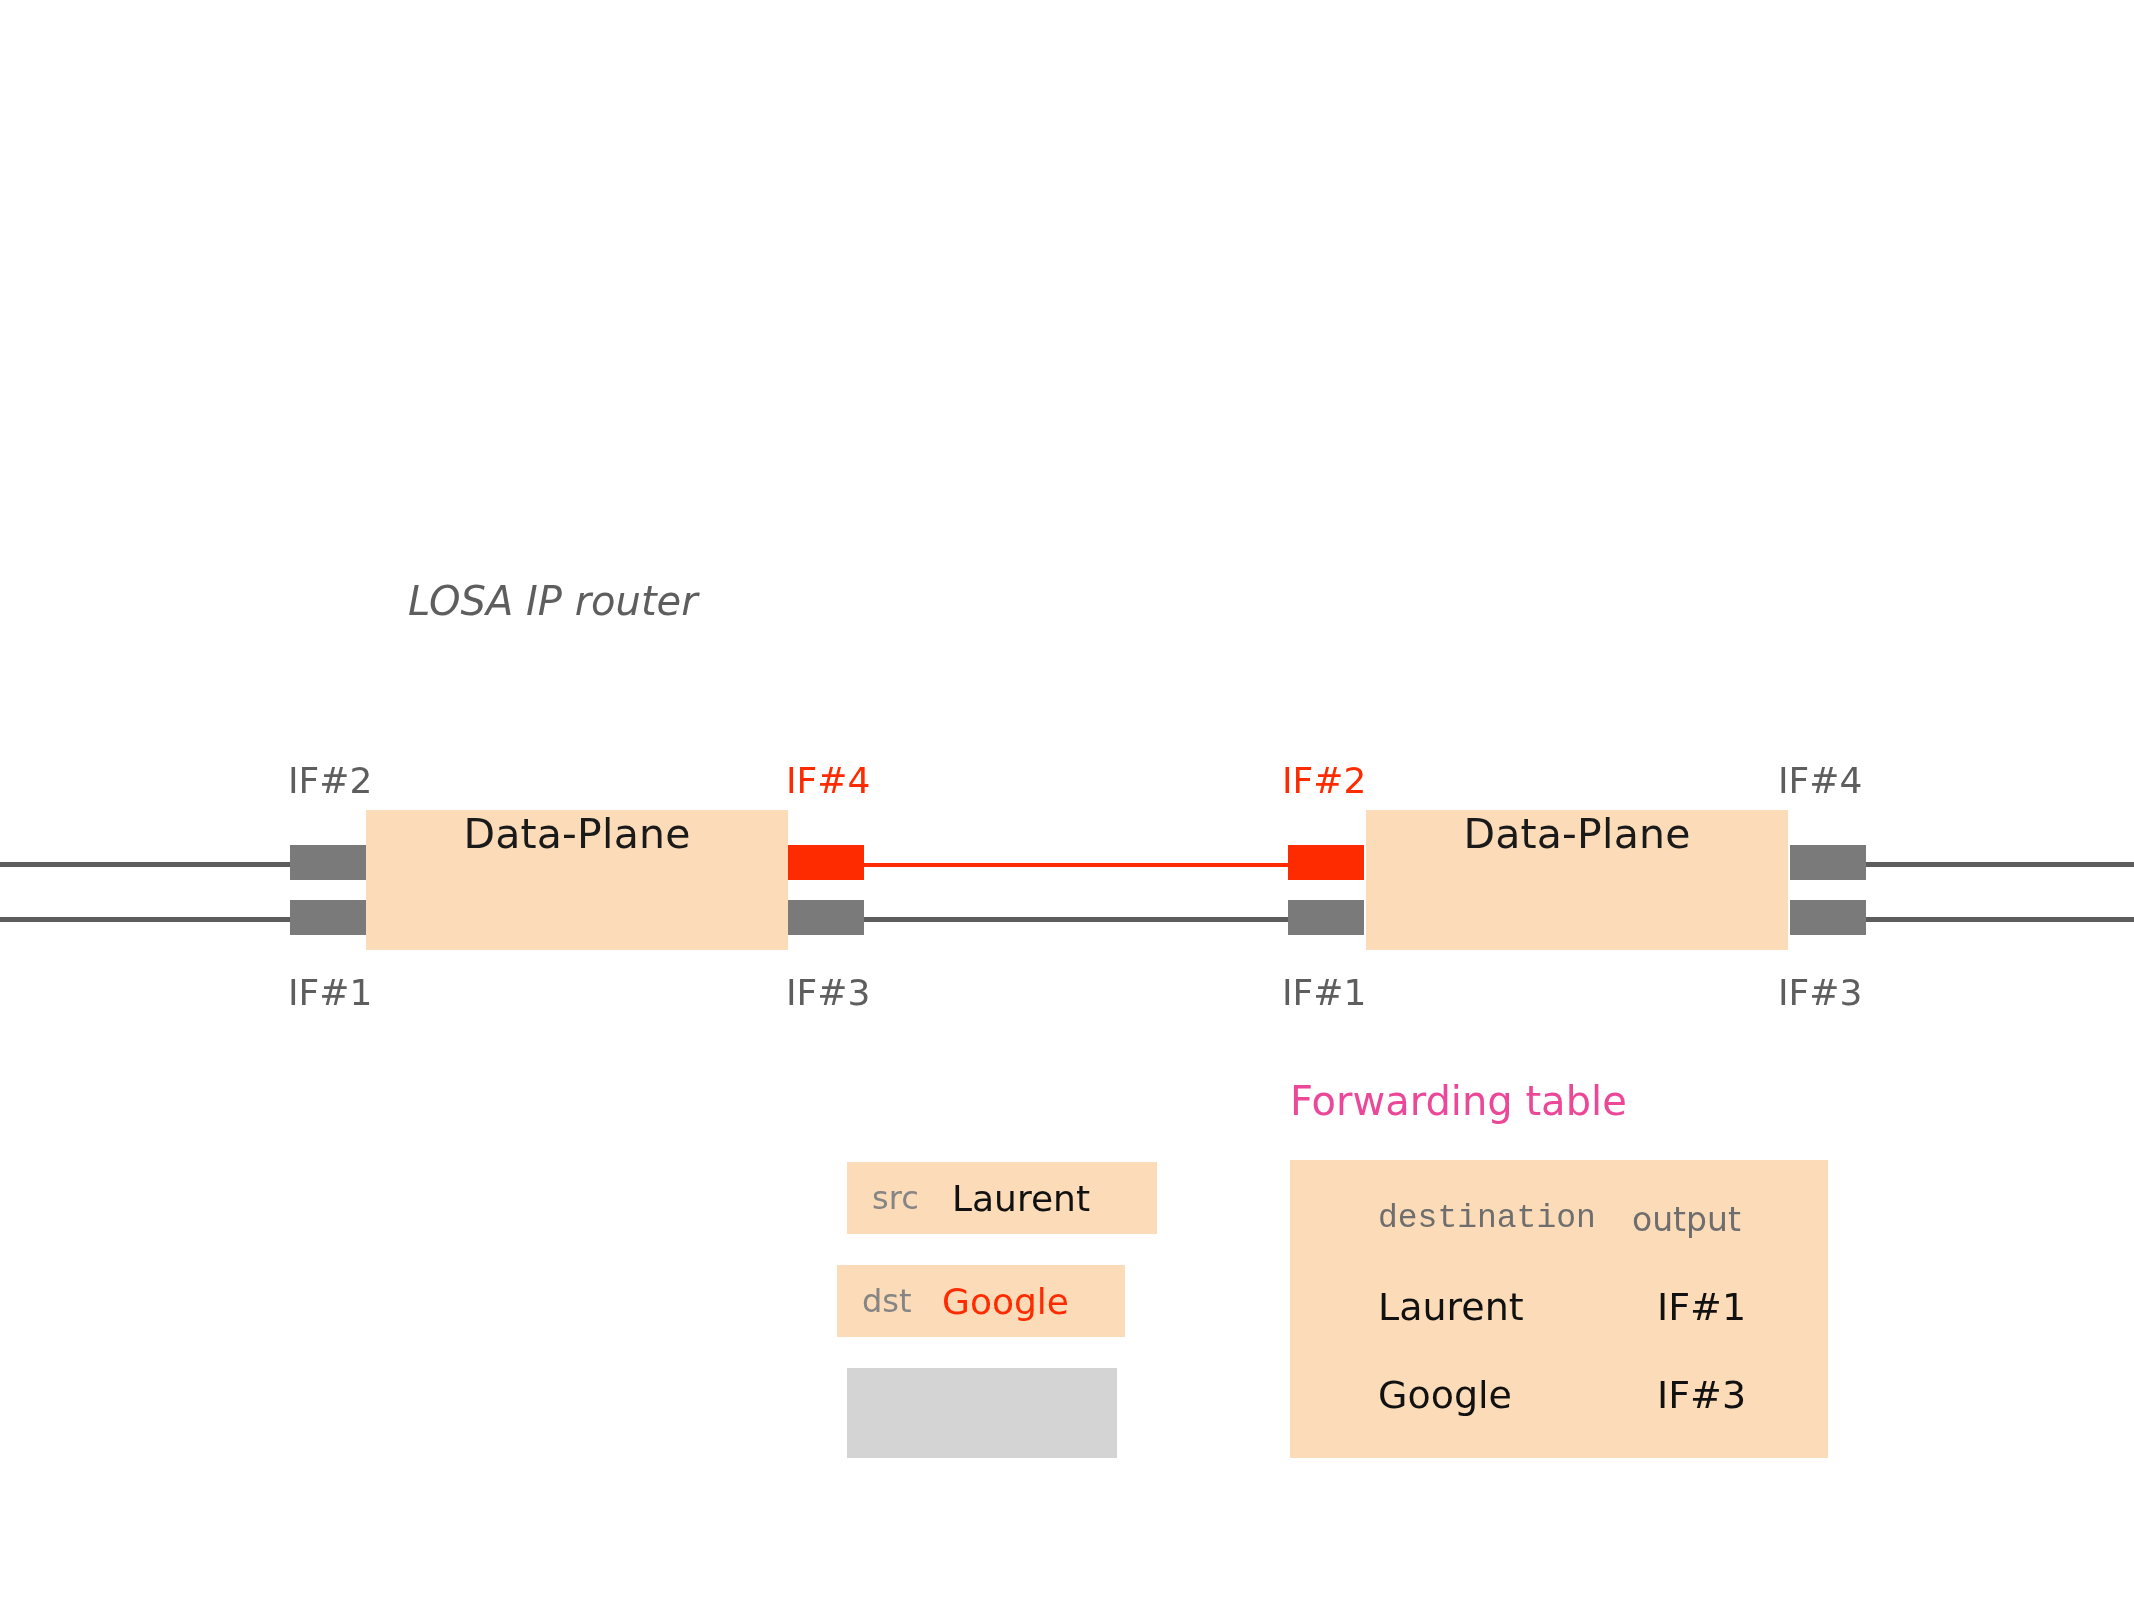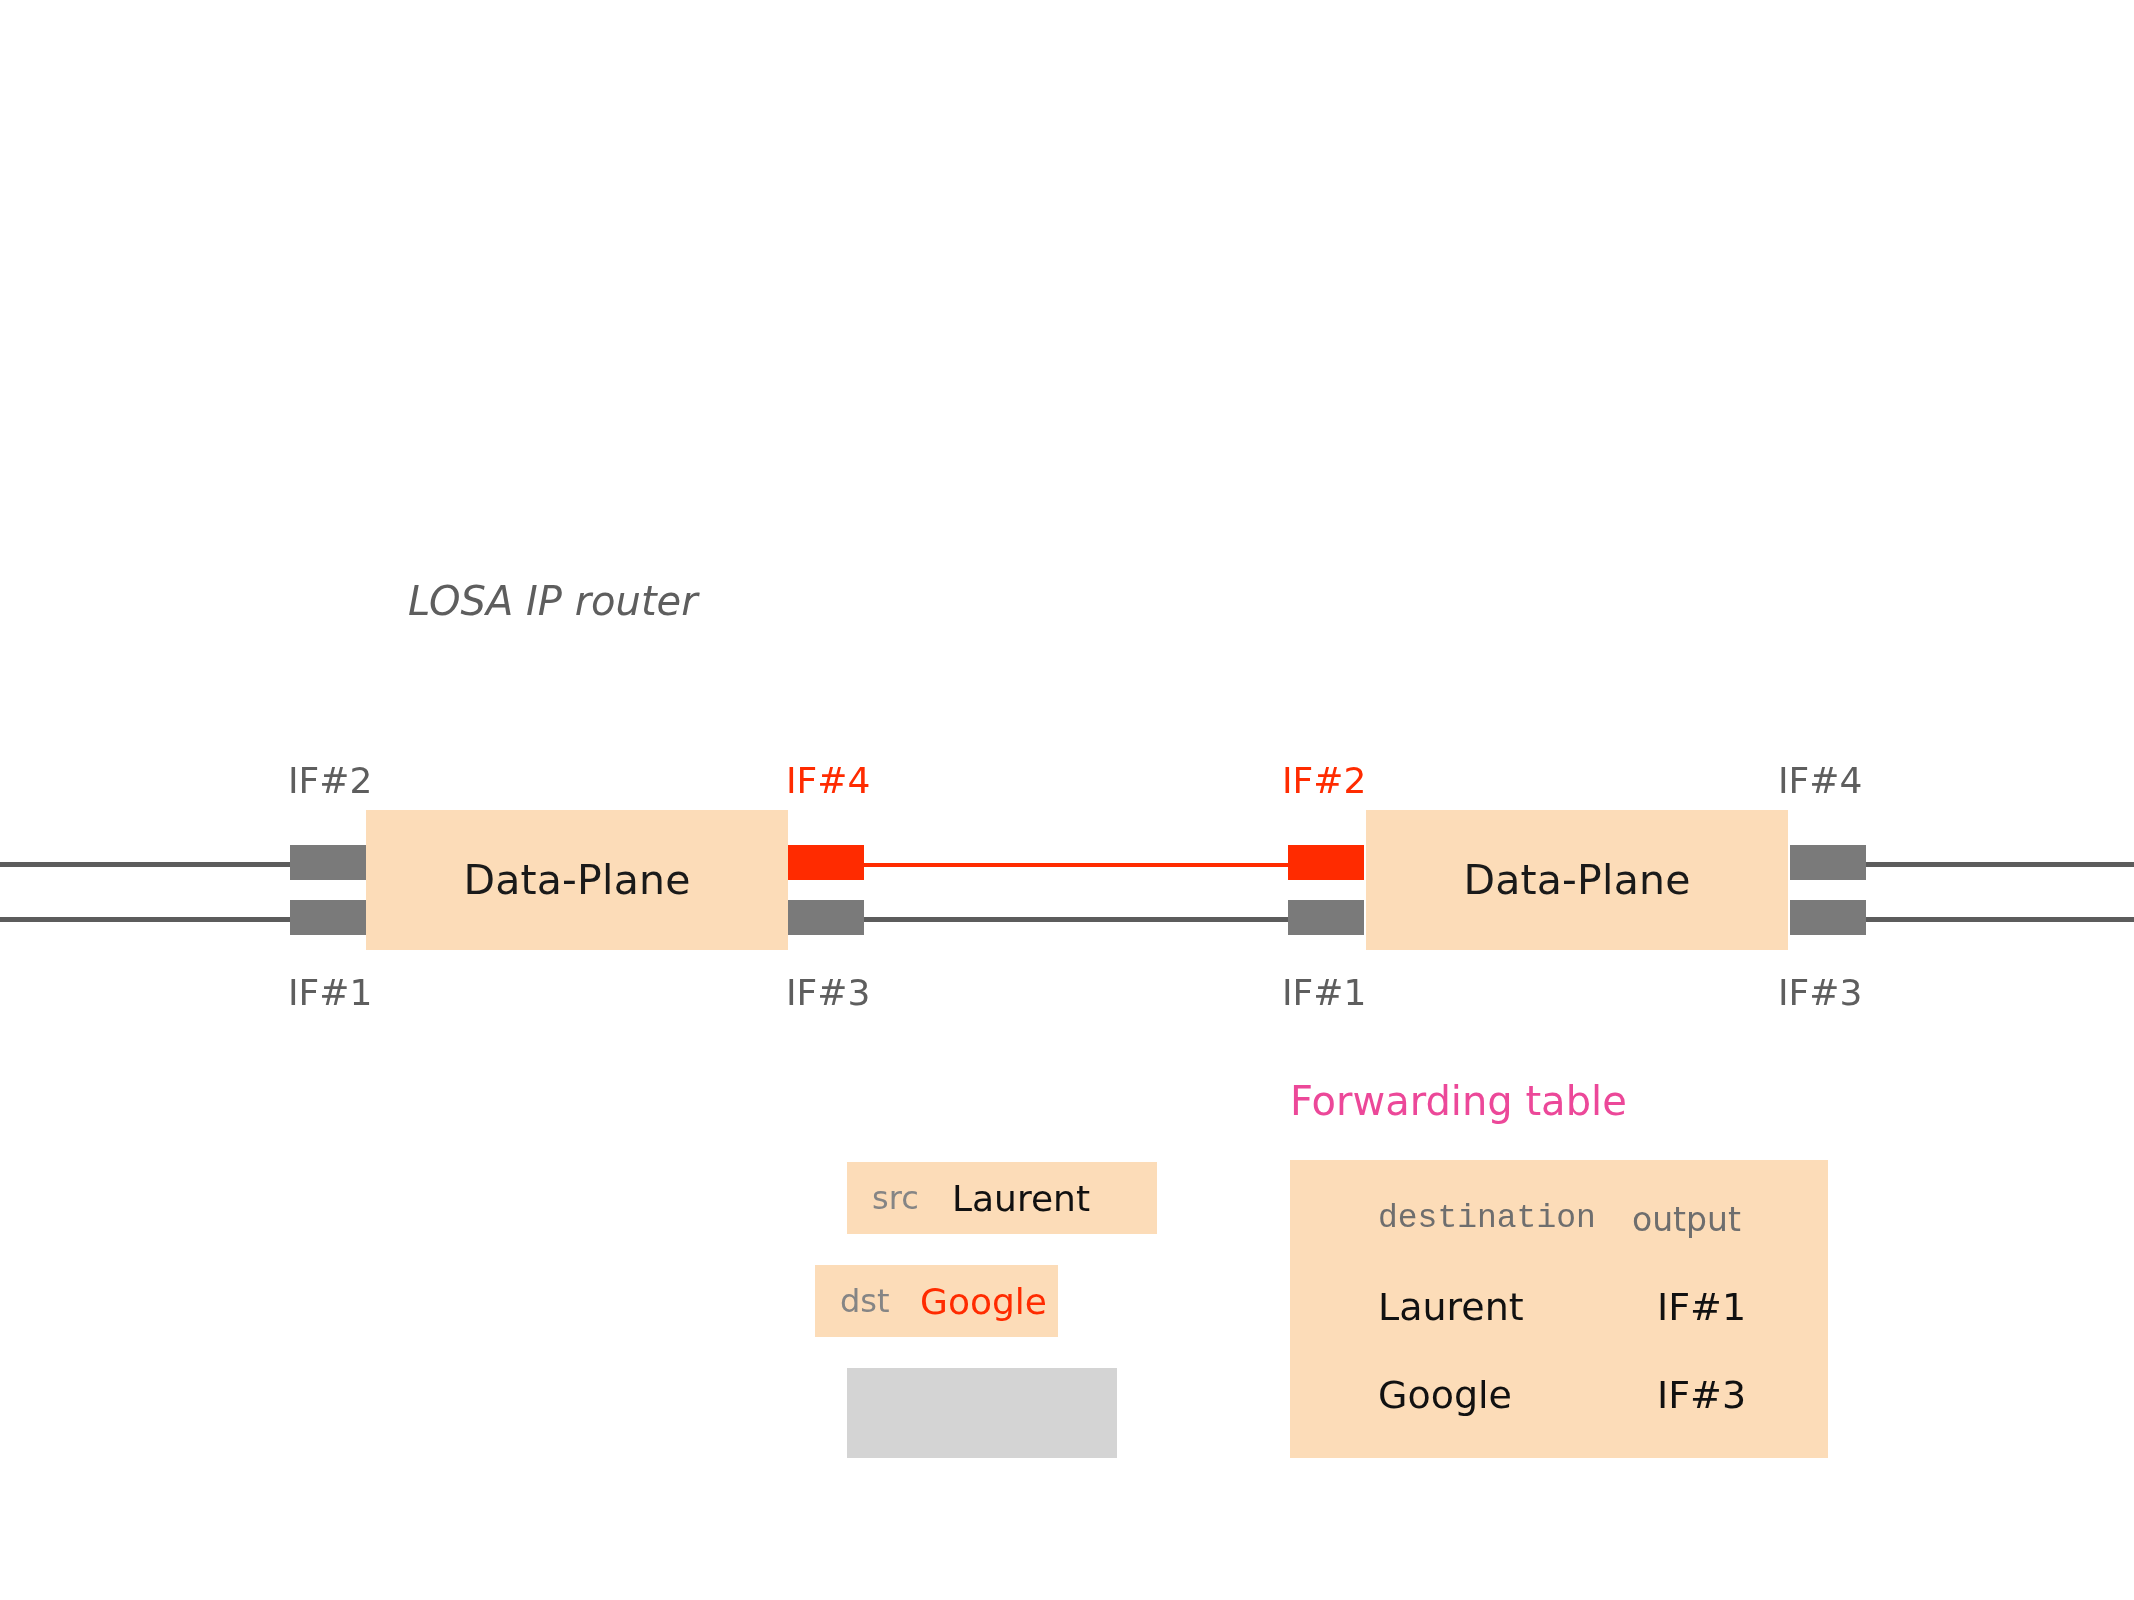--- a/index.html
+++ b/index.html
@@ -28,21 +28,20 @@
     position: absolute;
     height: 4px;
     background: #ff2b00;
   }
 
   
   .router-body {
     position: absolute;
     background: #fcdcb8;
     display: flex;
-    align-items: center;
     justify-content: center;
   }
   .router-label {
     font-size: 41px;
     color: #1a1a1a;
     font-family: "DejaVu Sans", sans-serif;
     letter-spacing: 0.2px;
     white-space: nowrap;
   }
   .router-title {
@@ -168,21 +167,21 @@
   <div class="if-label red" style="left:1282px; top:760px;">IF#2</div>
   <div class="if-label" style="left:1282px; top:972px;">IF#1</div>
   <div class="if-label" style="left:1778px; top:760px;">IF#4</div>
   <div class="if-label" style="left:1778px; top:972px;">IF#3</div>
 
   <div class="pkt-row" style="left:847px; top:1162px; width:310px; height:72px;">
     <span class="pkt-key">src</span>
     <span class="pkt-val">Laurent</span>
   </div>
 
-  <div class="pkt-row" style="left:815px; top:1265px; width:243px; height:72px;">
+  <div class="pkt-row" style="left:837px; top:1265px; width:288px; height:72px;">
     <span class="pkt-key">dst</span>
     <span class="pkt-val red">Google</span>
   </div>
 
   <div class="pkt-row payload" style="left:847px; top:1368px; width:270px; height:90px;">
     <span class="pkt-val"></span>
   </div>
 
   <div class="ft-title" style="left:1290px; top:1078px;">Forwarding table</div>
 

